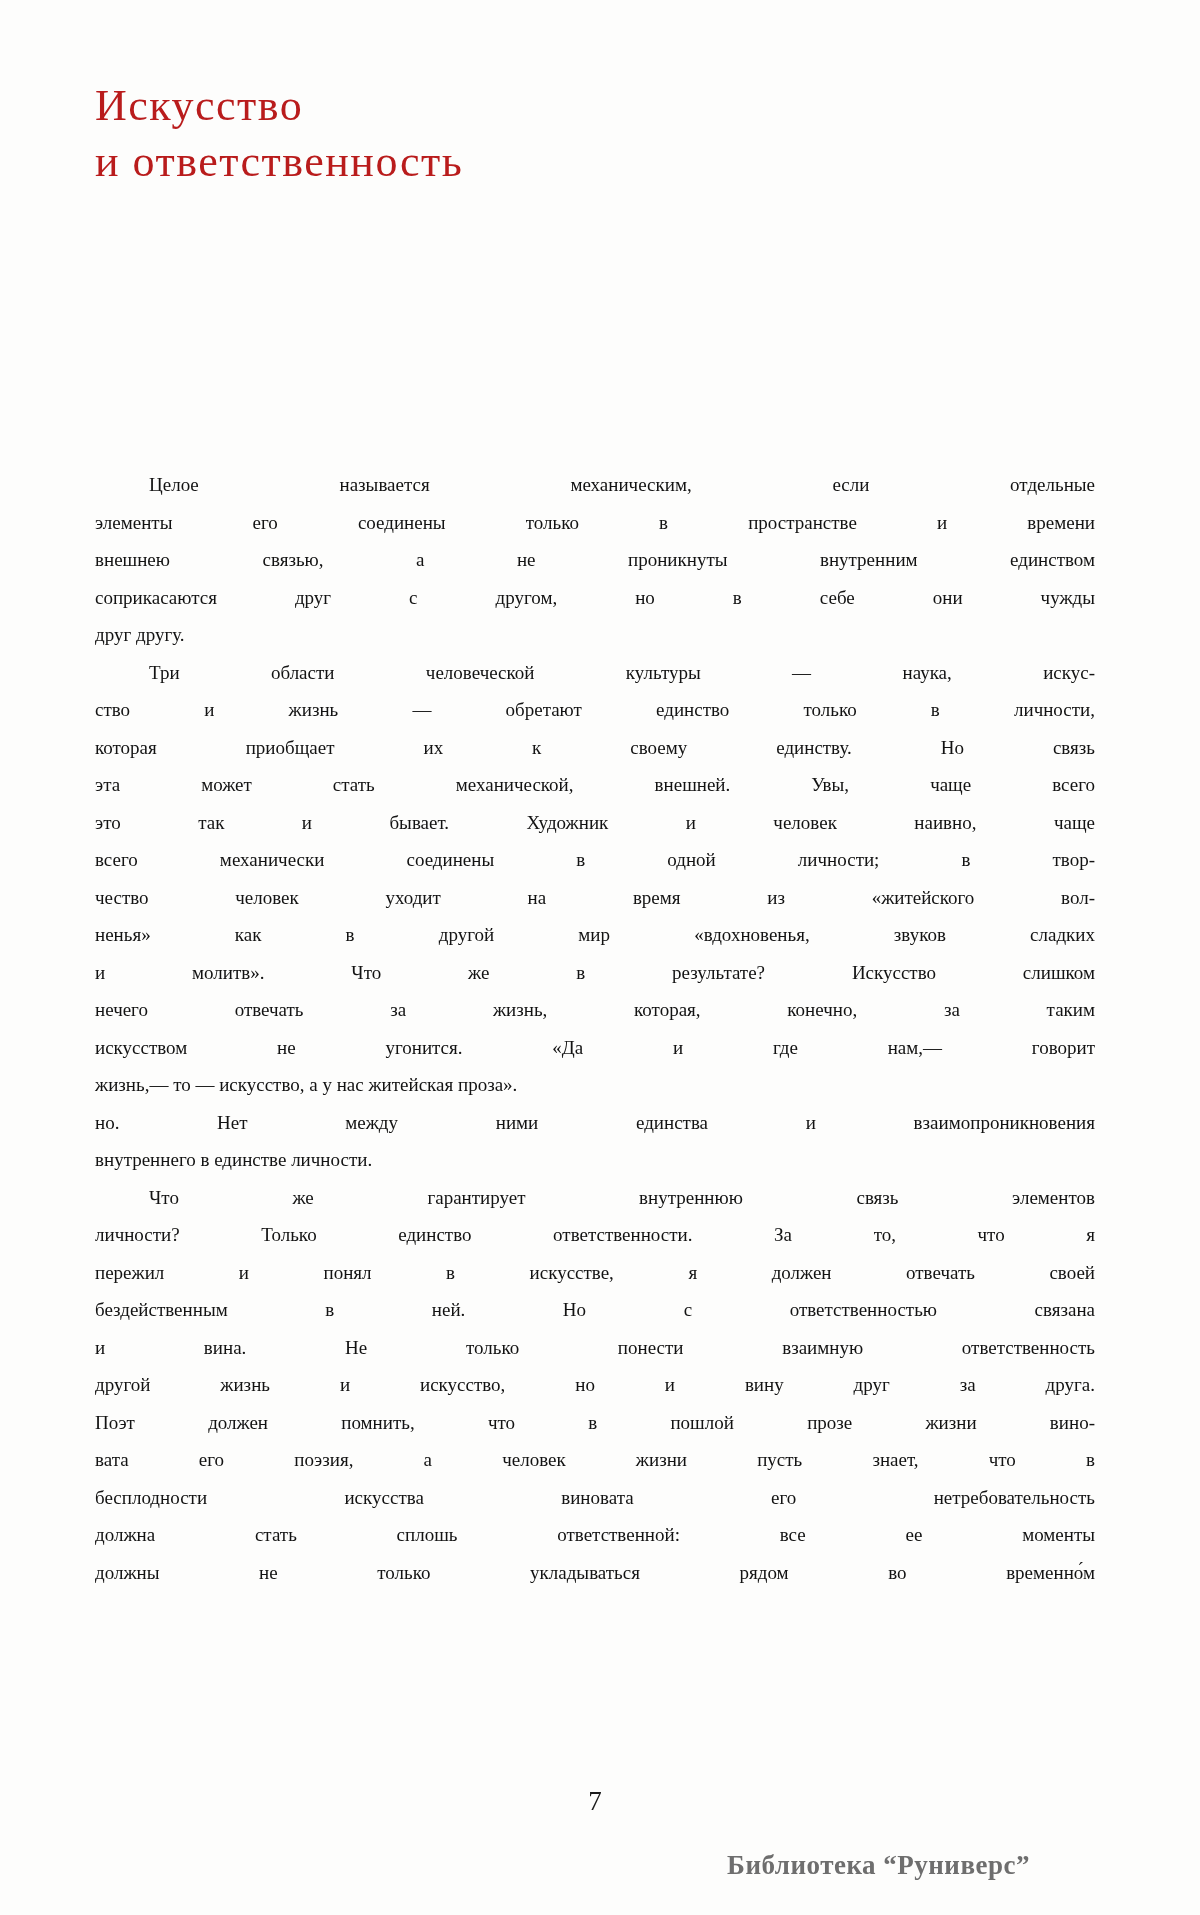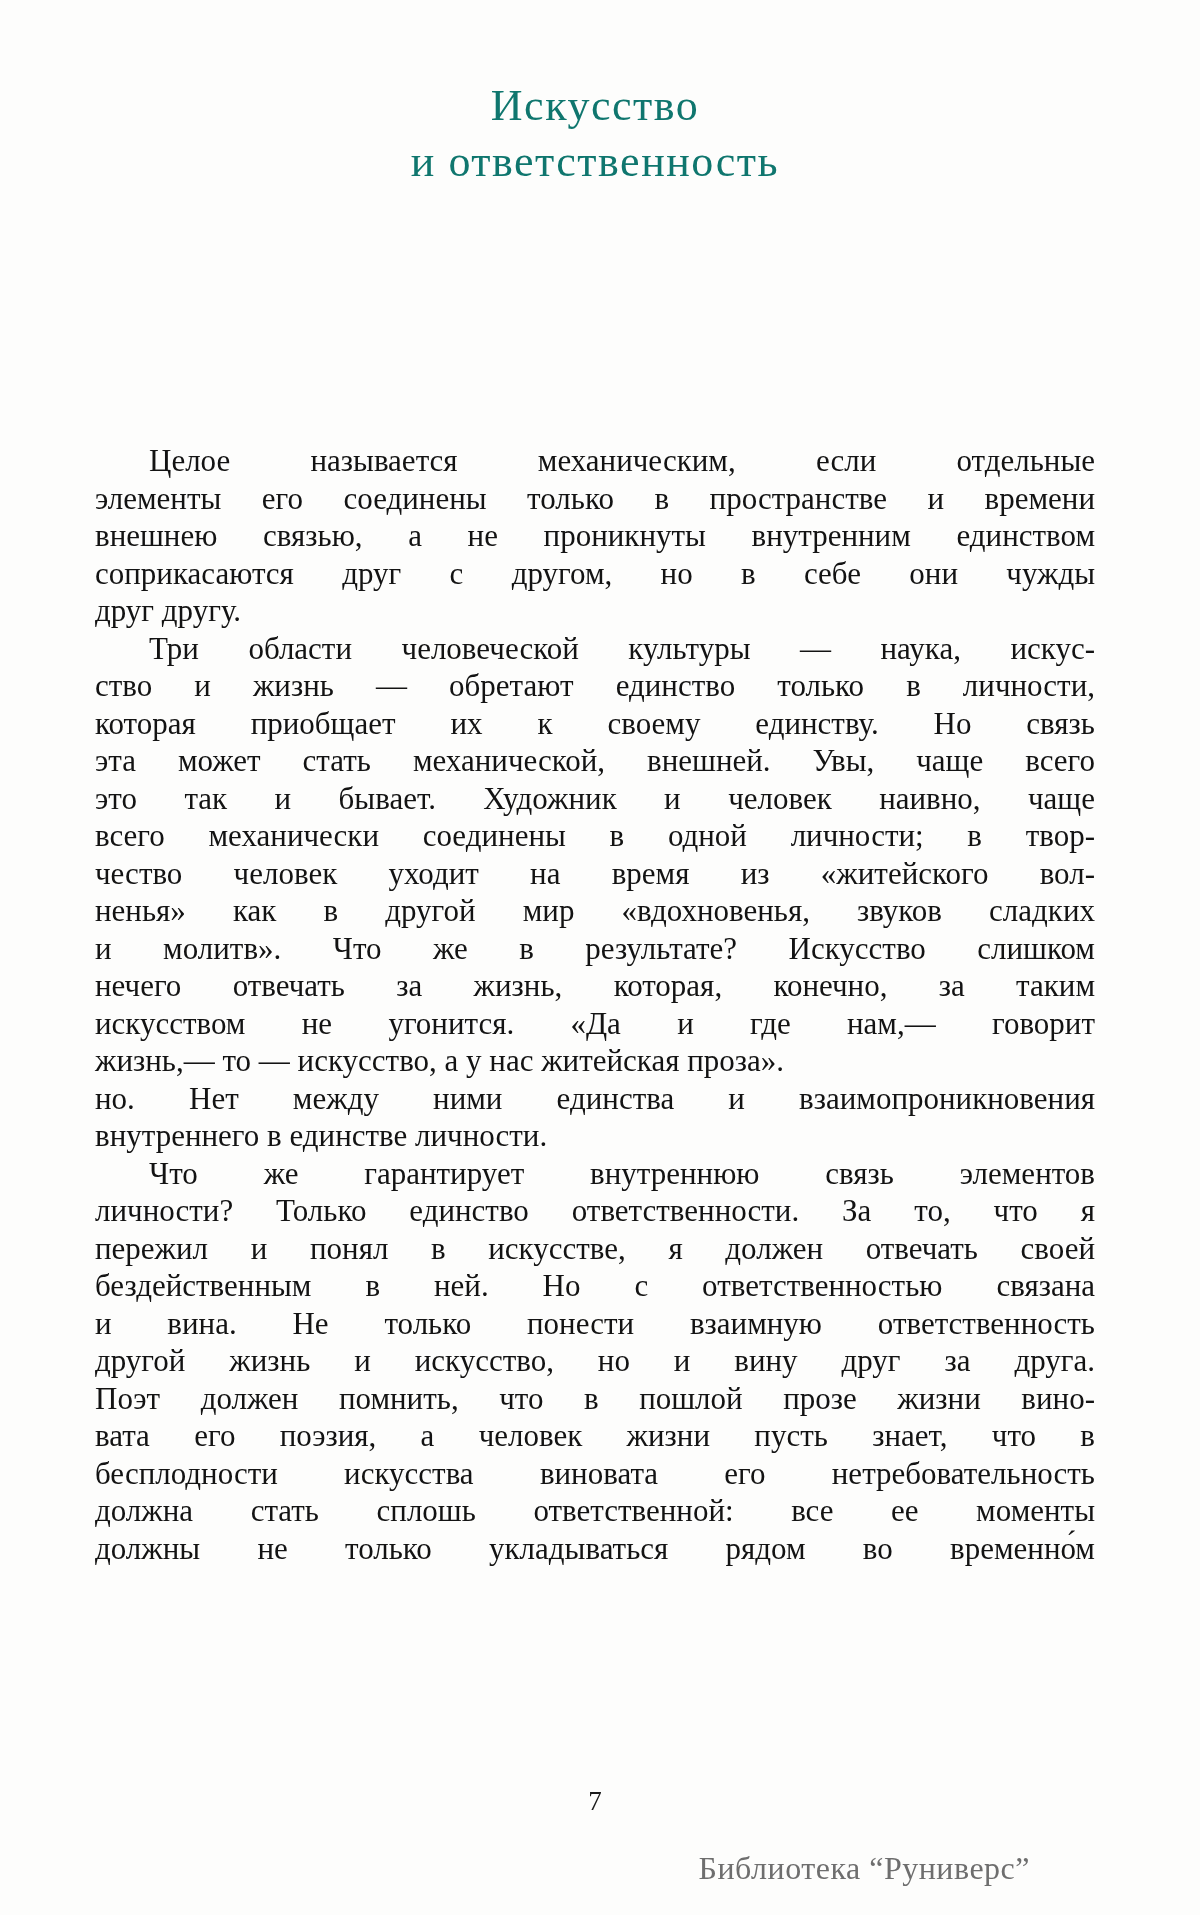--- a/index.html
+++ b/index.html
@@ -11,32 +11,32 @@
     background: #fdfdfc;
     color: #161616;
     font-family: "Liberation Serif", "DejaVu Serif", serif;
     overflow: hidden;
   }
   .title-block {
     position: absolute;
     top: 78px;
     left: 95px;
     width: 1000px;
-    text-align: center;
+    text-align: left;
     font-size: 44px;
     line-height: 56px;
     letter-spacing: 1.5px;
-    color: #0f766e;
+    color: #b91c1c;
   }
   .essay-body {
     position: absolute;
-    top: 442px;
+    top: 466px;
     left: 95px;
     width: 1000px;
-    font-size: 31px;
+    font-size: 19px;
     color: #131313;
   }
   .line {
     line-height: 37.5px;
     height: 37.5px;
     text-align: justify;
     text-align-last: justify;
     white-space: nowrap;
   }
   .line.indent { text-indent: 54px; }
@@ -47,22 +47,22 @@
     left: 95px;
     width: 1000px;
     text-align: center;
     font-size: 27px;
     color: #1a1a1a;
   }
   .watermark {
     position: absolute;
     top: 1850px;
     right: 170px;
-    font-size: 32px;
-    font-weight: normal;
+    font-size: 27px;
+    font-weight: bold;
     letter-spacing: 0.5px;
     color: #6e6e6e;
   }
 </style>
 </head>
 <body>
 
 <div class="page">
 
   <div class="title-block">

